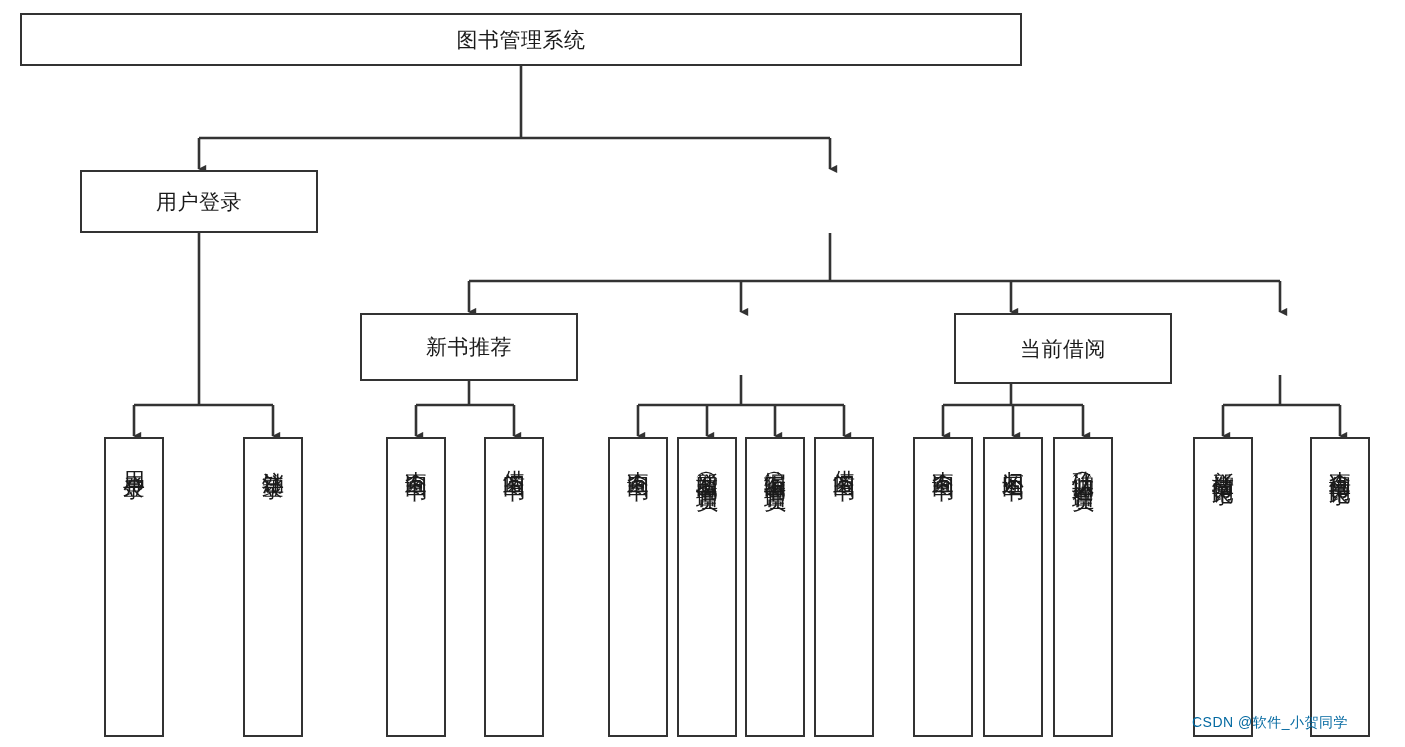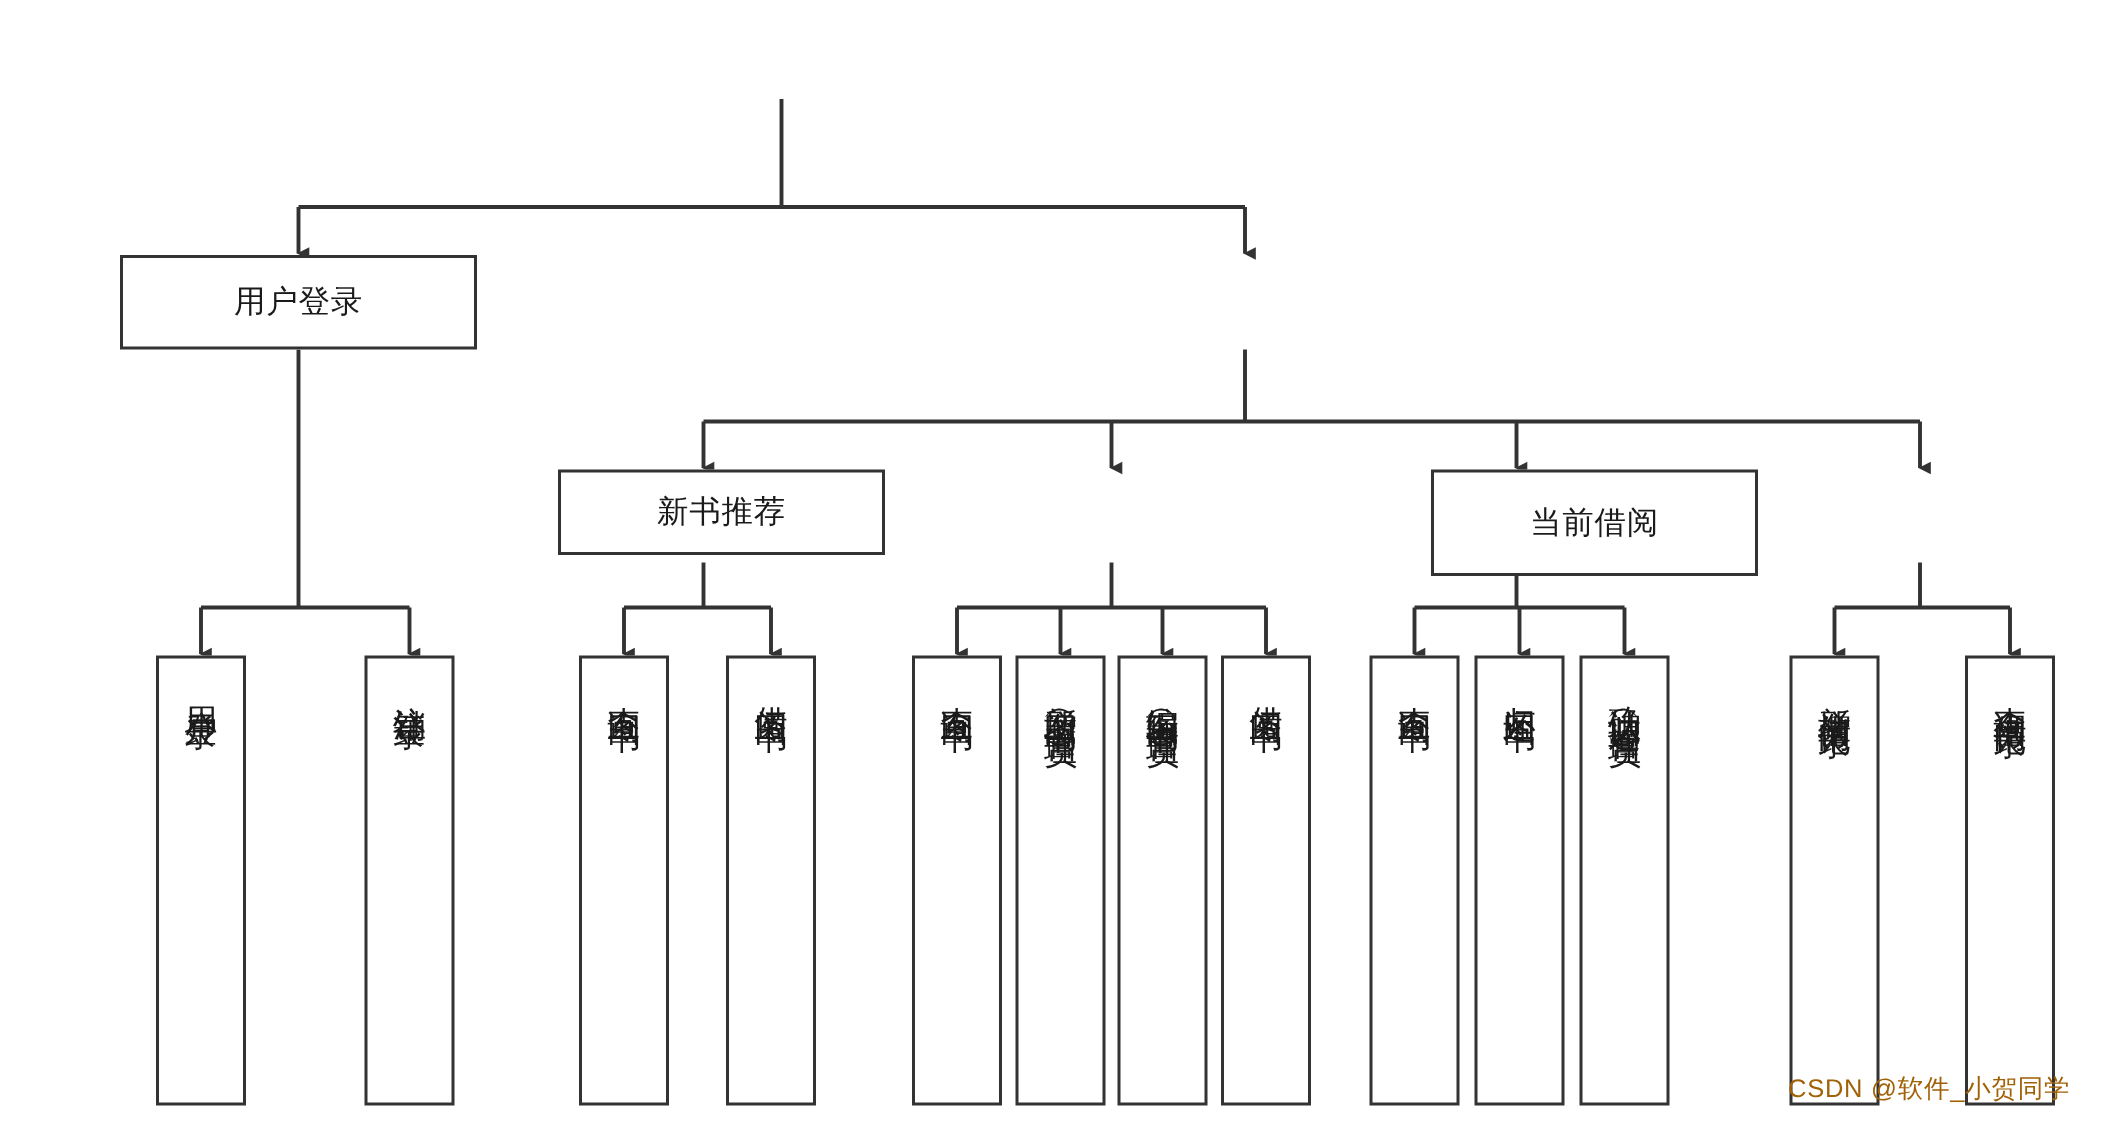--- a/index.html
+++ b/index.html
@@ -52,22 +52,22 @@
   }
   .node.vertical .label {
     writing-mode: vertical-rl;
     text-orientation: upright;
     font-size: 22px;
     letter-spacing: 3px;
     line-height: 1;
   }
   .watermark {
     position: absolute;
-    font-size: 17px;
-    color: #a16207;
+    font-size: 14px;
+    color: #0369a1;
     white-space: nowrap;
     letter-spacing: 0.5px;
   }
 </style>
 </head>
 <body>
 
 <div id="canvas">
   <svg class="connectors" viewBox="0 0 1405 747" xmlns="http://www.w3.org/2000/svg">
     <defs>
@@ -105,26 +105,29 @@
         <path d="M 943 405 L 943 436" marker-end="url(#arrowhead)"></path>
         <path d="M 1013 405 L 1013 436" marker-end="url(#arrowhead)"></path>
         <path d="M 1083 405 L 1083 436" marker-end="url(#arrowhead)"></path>
         <path d="M 1280 375 L 1280 405"></path>
         <path d="M 1223 405 L 1340 405"></path>
         <path d="M 1223 405 L 1223 436" marker-end="url(#arrowhead)"></path>
         <path d="M 1340 405 L 1340 436" marker-end="url(#arrowhead)"></path>
       </g>
   </svg>
 
+  <div class="node horizontal" style="left:20px;top:13px;width:1002px;height:53px;">
+    <span class="label">图书管理系统</span>
+  </div>
 
   <div class="node horizontal" style="left:80px;top:170px;width:238px;height:63px;">
     <span class="label">用户登录</span>
   </div>
 
-  <div class="node horizontal" style="left:360px;top:313px;width:218px;height:57px;margin-left:12px;">
+  <div class="node horizontal" style="left:360px;top:313px;width:218px;height:68px;">
     <span class="label">新书推荐</span>
   </div>
   <div class="node horizontal" style="left:954px;top:313px;width:218px;height:71px;">
     <span class="label">当前借阅</span>
   </div>
 
   <div class="node vertical" style="left:104px;top:437px;width:60px;height:300px;">
     <span class="label">用户登录</span>
   </div>
   <div class="node vertical" style="left:243px;top:437px;width:60px;height:300px;">

